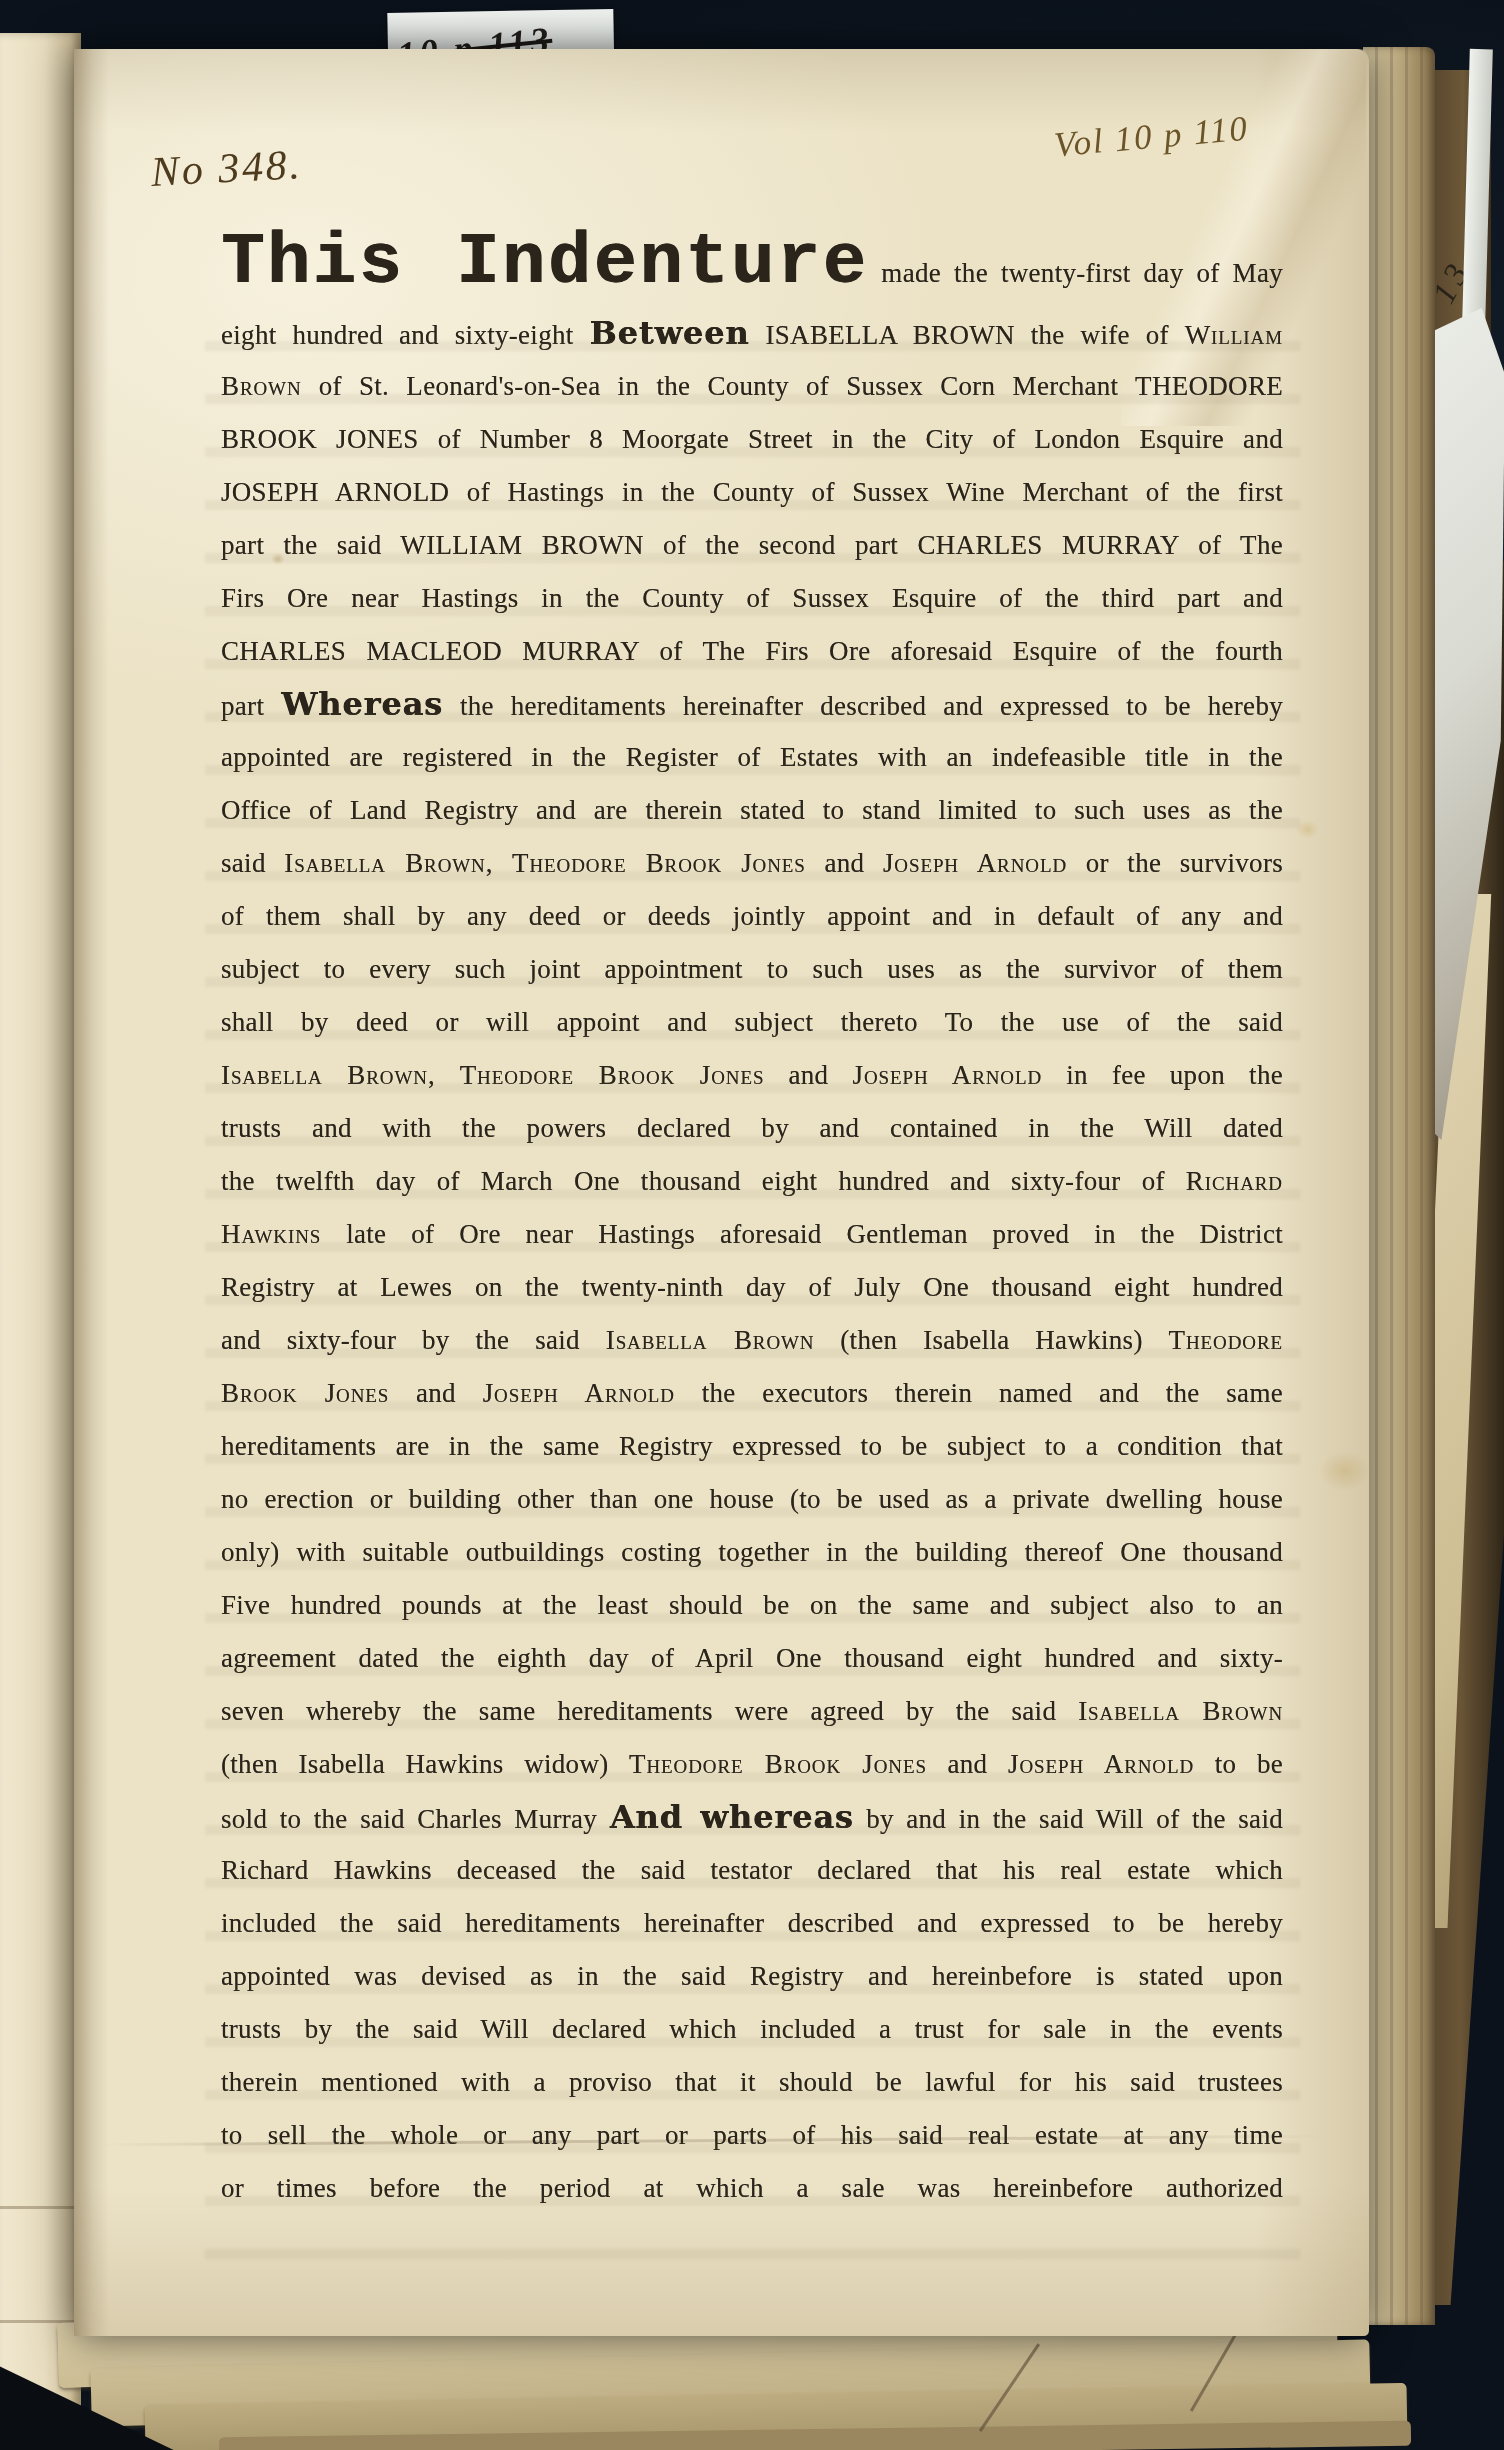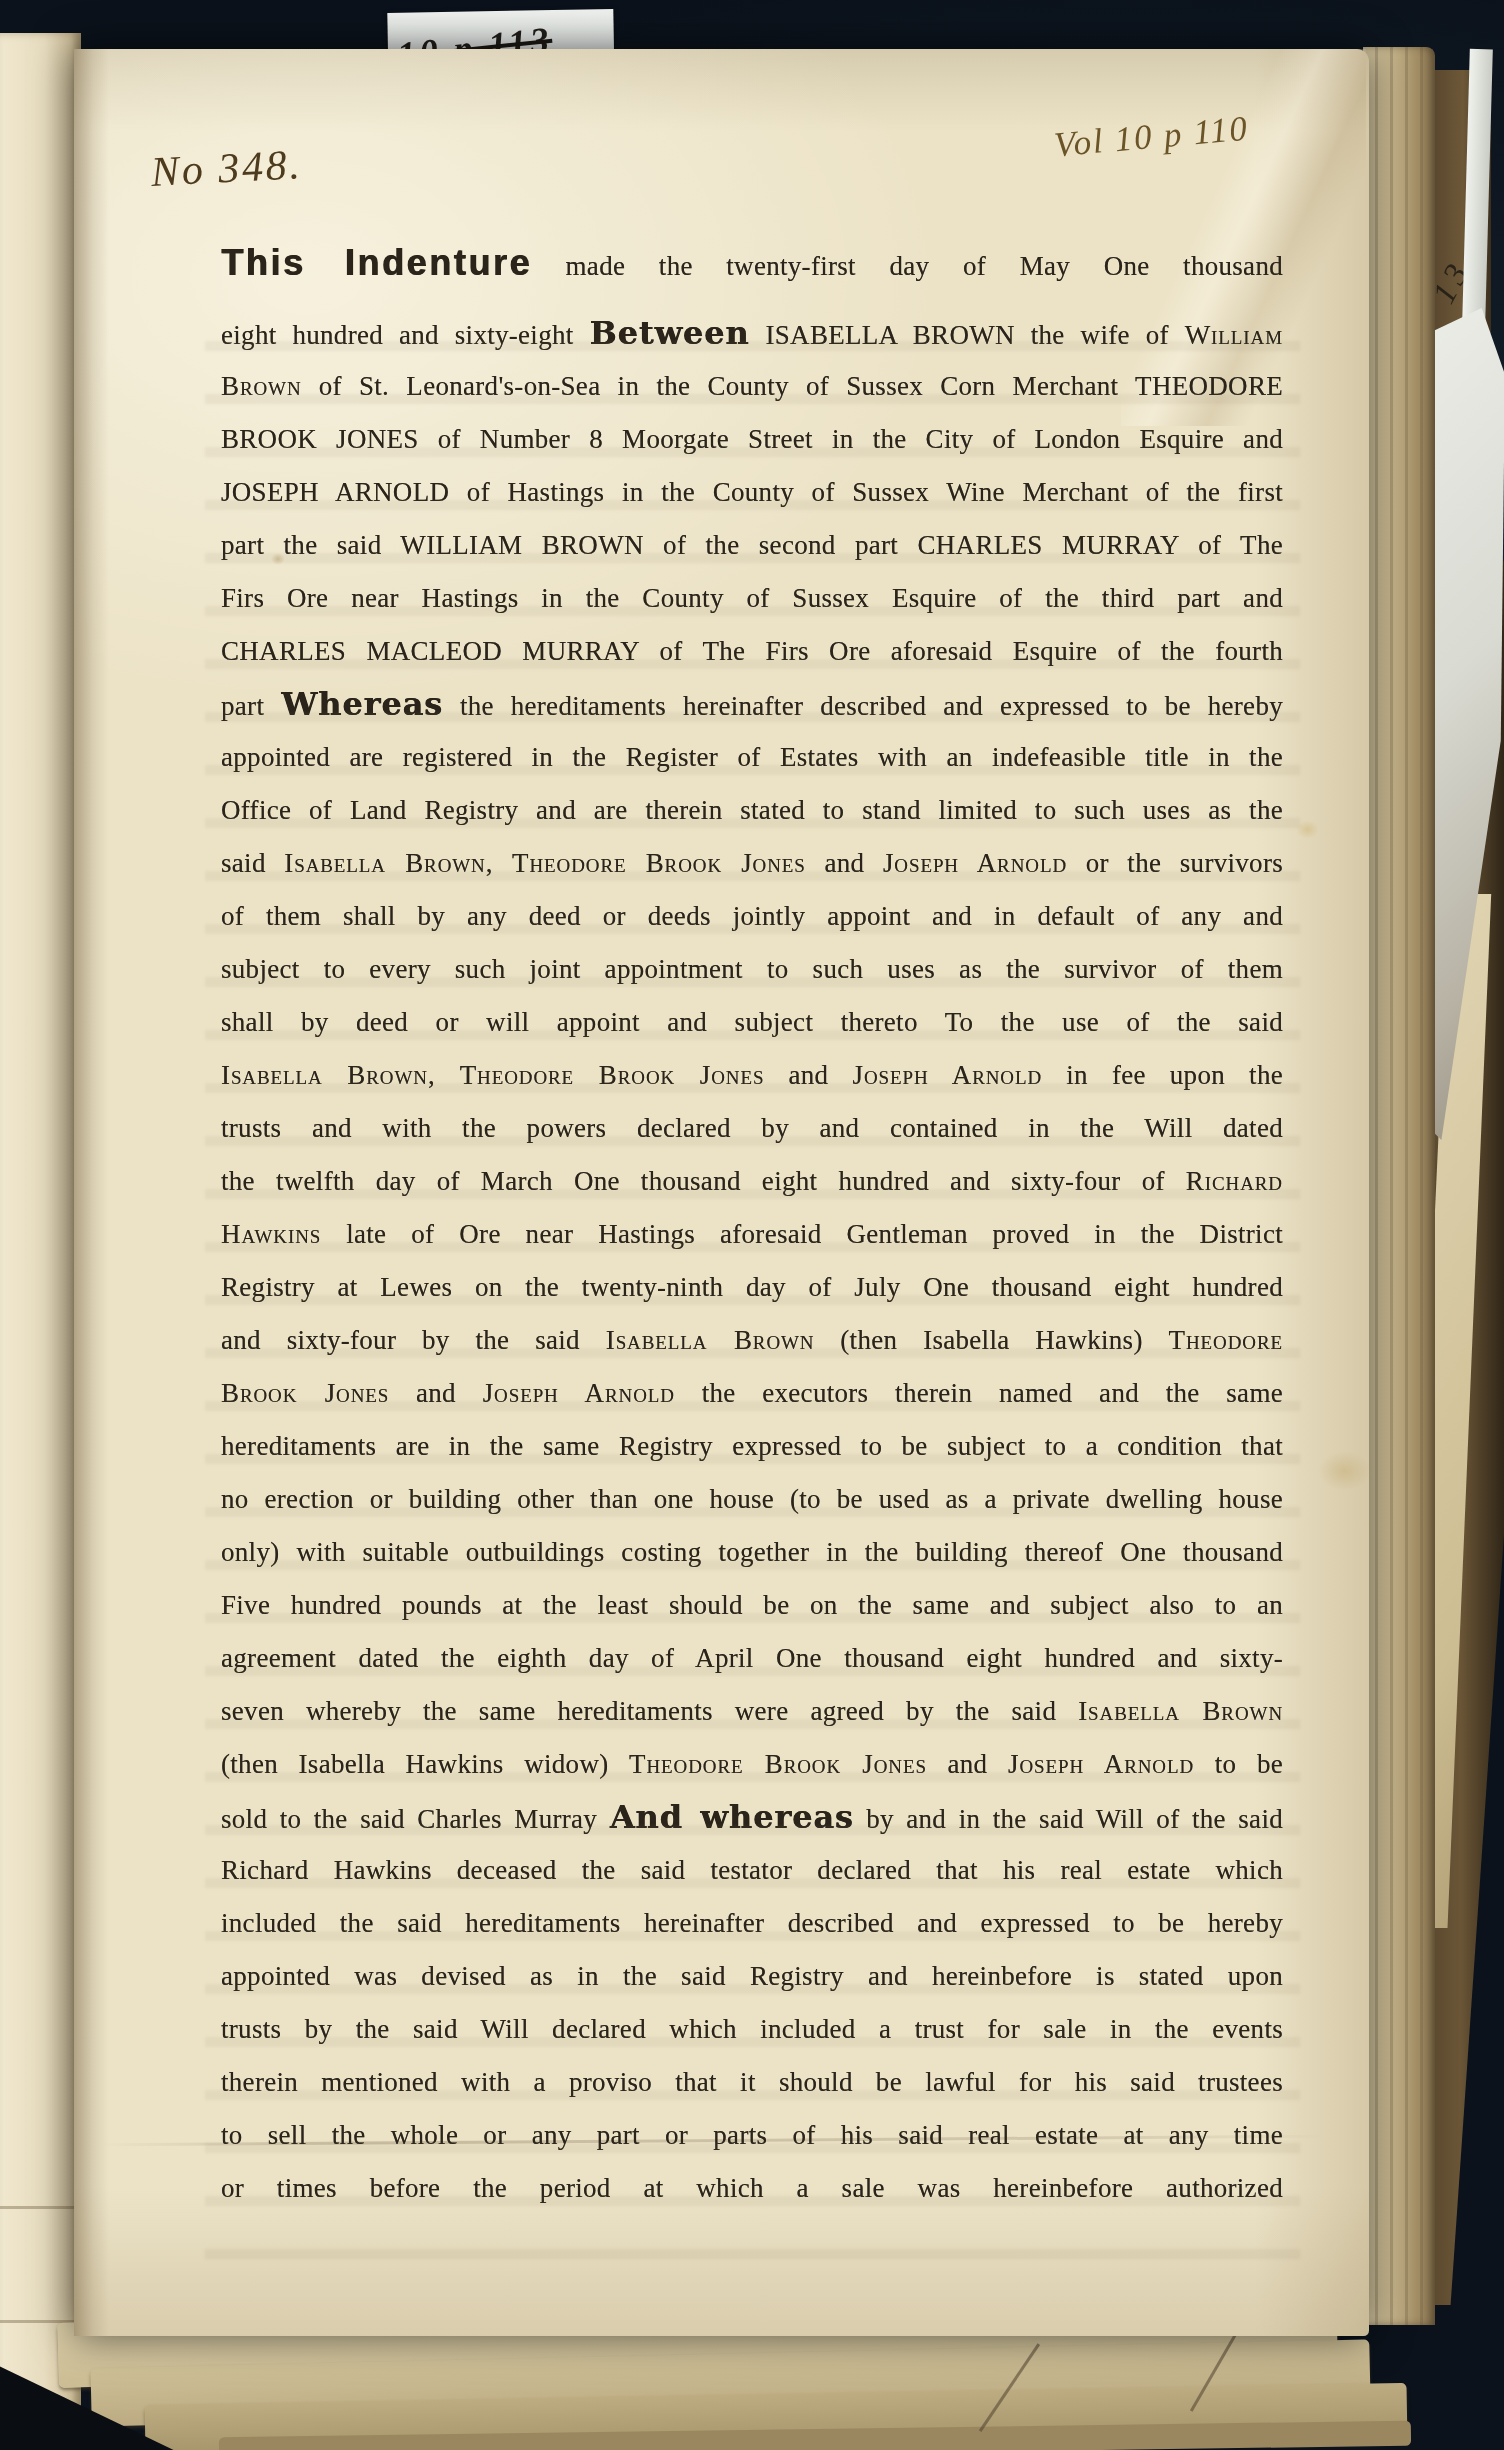--- a/index.html
+++ b/index.html
@@ -72,21 +72,21 @@
   
   .hw{position:absolute;font-style:italic;white-space:nowrap;}
   .no-ref{left:77px;top:95px;font-size:42px;color:#4e3b1e;transform:rotate(-3deg);letter-spacing:2.6px;}
   .vol-ref{left:980px;top:68px;font-size:35px;color:#6a5428;transform:rotate(-5deg);letter-spacing:1.8px;}
   
   .doc{position:absolute;left:147px;top:170px;width:1062px;color:#2a241b;}
   .line{font-size:27px;line-height:53px;height:53px;overflow:hidden;
       text-align:justify;text-align-last:justify;word-spacing:2.6px;letter-spacing:0.3px;
       text-shadow:0 0 0.5px rgba(42,36,27,.55);}
   .line.head{line-height:88px;height:88px;}
-  .blxl{font-family:Liberation Sans, sans-serif;font-weight:bold;font-size:36px;letter-spacing:2.6px;
+  .blxl{font-family:Liberation Mono, monospace;font-weight:bold;font-size:72px;letter-spacing:2.6px;
       text-shadow:0.9px 0 0 #2a241b;}
   .bl{font-family:"DejaVu Serif",serif;font-weight:bold;font-size:32px;letter-spacing:0.9px;
       text-shadow:0.5px 0 0 #2a241b;}
   .sc{font-variant-caps:small-caps;letter-spacing:0.9px;}
   
   .bottom-stack{position:absolute;inset:0;z-index:2;}
   .bstrip{position:absolute;border-radius:5.3px;}
   .b1{left:58px;top:2305px;width:1279px;height:65px;transform:rotate(-1.6deg);
       background:linear-gradient(180deg,#ddd0aa,#cbbc93);box-shadow:0 2.6px 3.5px rgba(70,58,38,.55);}
   .b2{left:91px;top:2354px;width:1279px;height:58px;transform:rotate(-1.3deg);

